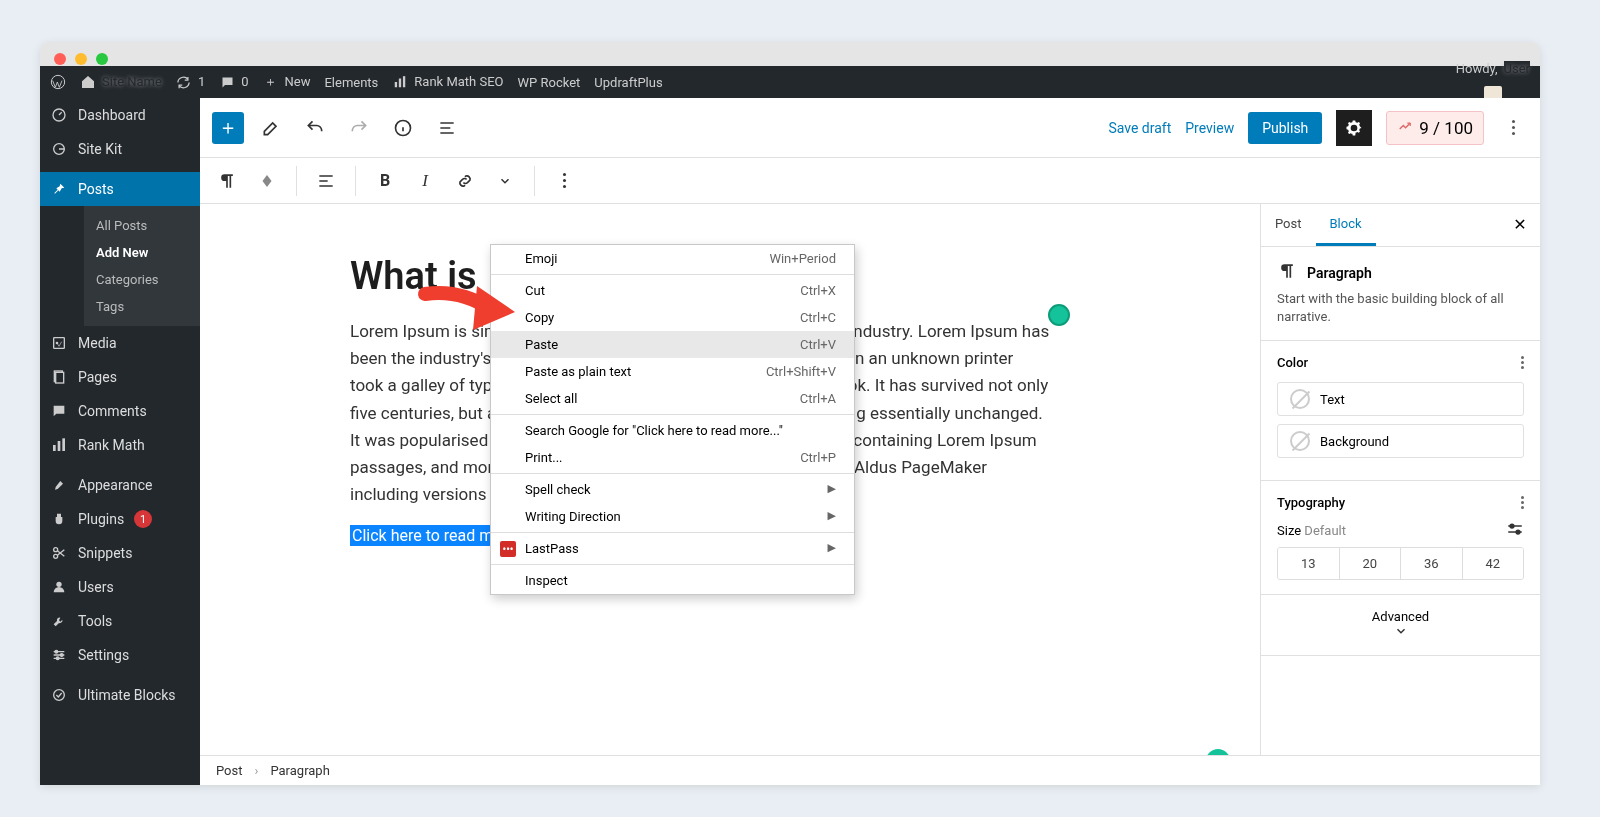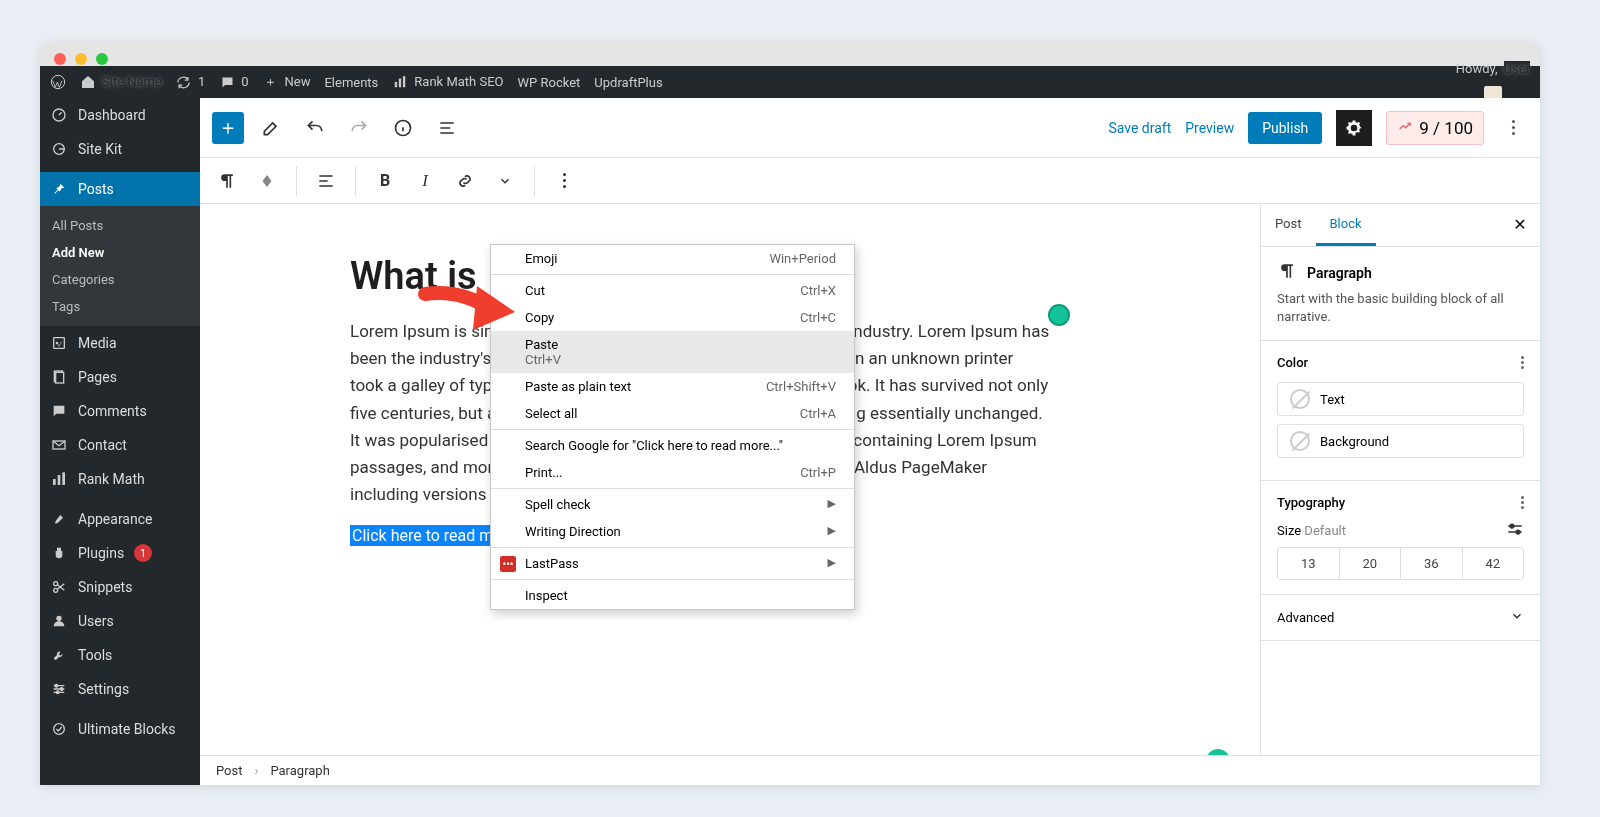--- a/index.html
+++ b/index.html
@@ -19,21 +19,21 @@
   .ab-ico { width: 16px; height: 16px; display: inline-flex; align-items: center; justify-content: center; }
   .blur-text { color:#23282d; text-shadow: 0 0 4px #999; background:#23282d;}
 
   .wp-body { position: absolute; top: 56px; left: 0; right: 0; bottom: 0; display: flex; }
 
   
   .sidebar { width: 160px; background: #23282d; color: #eee; font-size: 14px; }
   .side-item { display: flex; align-items: center; gap: 10px; padding: 8px 10px; color: #ddd; cursor: pointer; }
   .side-item.active { background: #0073aa; color: #fff; position: relative; }
   .side-item .ico { width: 18px; height: 18px; display: inline-flex; align-items: center; justify-content: center; }
-  .side-sub { background: #32373c; padding: 6px 0; }
+  .side-sub { background: #32373c; padding: 6px 0; margin-left: 44px; }
   .side-sub a { display: block; padding: 6px 12px; font-size: 13px; color: #bbb; cursor: pointer; }
   .side-sub a.cur { color: #fff; font-weight: 600; }
   .plugin-badge { background: #d63638; color: #fff; border-radius: 9px; min-width: 18px; height: 18px; font-size: 11px; display: inline-flex; align-items: center; justify-content: center; padding: 0 5px; }
   .side-sep { height: 6px; }
   .arrow-after::after { content: ""; position:absolute; right:-8px; top:50%; transform:translateY(-50%); border:8px solid transparent; border-left-color:#0073aa; pointer-events:none;}
 
   
   .main { flex: 1; background: #fff; display: flex; flex-direction: column; position:relative;}
   .top-toolbar { height: 60px; border-bottom: 1px solid #e0e0e0; display: flex; align-items: center; padding: 0 12px; gap: 10px; }
   .btn-add { width: 32px; height: 32px; background: #007cba; color: #fff; border-radius: 3px; display: flex; align-items: center; justify-content: center; font-size: 20px; cursor: pointer; }
@@ -74,28 +74,28 @@
   .rp-sec-title { display:flex; justify-content:space-between; align-items:center; margin-bottom:12px;}
   .rp-sec-title span{ font-weight:500;}
   .color-row { border:1px solid #e0e0e0; border-radius:3px; padding:6px 12px; display:flex;align-items:center;gap:10px;margin-bottom:8px;cursor:pointer;}
   .color-swatch{width:20px;height:20px;border:2px solid #ccc;border-radius:50%; position:relative;}
   .color-swatch::after{content:"";position:absolute;width:24px;height:2px;background:#ccc;top:8px;left:-3px;transform:rotate(-45deg);}
   .typo-size-label{display:flex;justify-content:space-between;align-items:center;margin-bottom:8px;}
   .size-slider-ico{cursor:pointer;}
   .size-buttons{display:flex;border:1px solid #ddd;border-radius:3px;overflow:hidden;}
   .size-buttons button{flex:1;border:none;background:#fff;padding:8px 0;border-right:1px solid #ddd;cursor:pointer;font-size:13px;color:#444;}
   .size-buttons button:last-child{border-right:none;}
-  .adv-row{display:flex;justify-content:space-between;align-items:center;cursor:pointer;}
+  .adv-row{display:flex;justify-content:space-between;align-items:center;cursor:pointer;flex-direction:column;}
   .mini-more{cursor:pointer;display:flex;flex-direction:column;gap:2px;}
   .mini-more span{width:3px;height:3px;background:#666;border-radius:50%;}
 
   
   .ctx { position: absolute; background: #fff; border: 1px solid #c8c8c8; box-shadow: 2px 4px 10px rgba(0,0,0,0.2); width: 365px; font-size: 13px; z-index: 100; }
   .ctx-row { display: flex; justify-content: space-between; padding: 6px 18px 6px 34px; cursor: default; position:relative;}
-  .ctx-row.hover { background: #e8e8e8; flex-direction: column; }
+  .ctx-row.hover { background: #e8e8e8; }
   .ctx-row .shortcut { color: #666; }
   .ctx-sep { height: 1px; background: #ddd; margin: 2px 0; }
   .ctx-arrow { color:#666; font-size:11px;}
   .ctx-lp-icon{position:absolute;left:9px;top:6px;width:16px;height:16px;background:#d32d27;border-radius:2px;display:flex;align-items:center;justify-content:center;color:#fff;font-size:10px;font-weight:bold;}
 
   
   .red-arrow{position:absolute; z-index:200; pointer-events:none;}
 
   
   .breadcrumb-bar{position:absolute;left:0;right:0;bottom:0;height:30px;border-top:1px solid #e0e0e0;display:flex;align-items:center;padding:0 16px;font-size:13px;color:#333;gap:12px;background:#fff;z-index:2;}
@@ -228,29 +228,20 @@
           </span>
           <span>Pages</span>
         </div>
       <div class="side-item">
           <span class="ico">
             <svg width="16" height="16" viewBox="0 0 24 24" fill="#ccc">
               <path d="M4 4h16v12H8l-4 4z"></path>
             </svg>
           </span>
           <span>Comments</span>
-        </div>
-      <div class="side-item">
-          <span class="ico">
-            <svg width="16" height="16" viewBox="0 0 24 24" fill="none" stroke="#ccc" stroke-width="2">
-              <rect x="3" y="6" width="18" height="12"></rect>
-              <path d="M3 6l9 7 9-7"></path>
-            </svg>
-          </span>
-          <span>Contact</span>
         </div>
       <div class="side-item">
           <span class="ico">
             <svg width="16" height="16" viewBox="0 0 24 24" fill="#ccc">
               <rect x="3" y="12" width="4" height="9"></rect>
               <rect x="10" y="6" width="4" height="15"></rect>
               <rect x="17" y="2" width="4" height="19"></rect>
             </svg>
           </span>
           <span>Rank Math</span>

